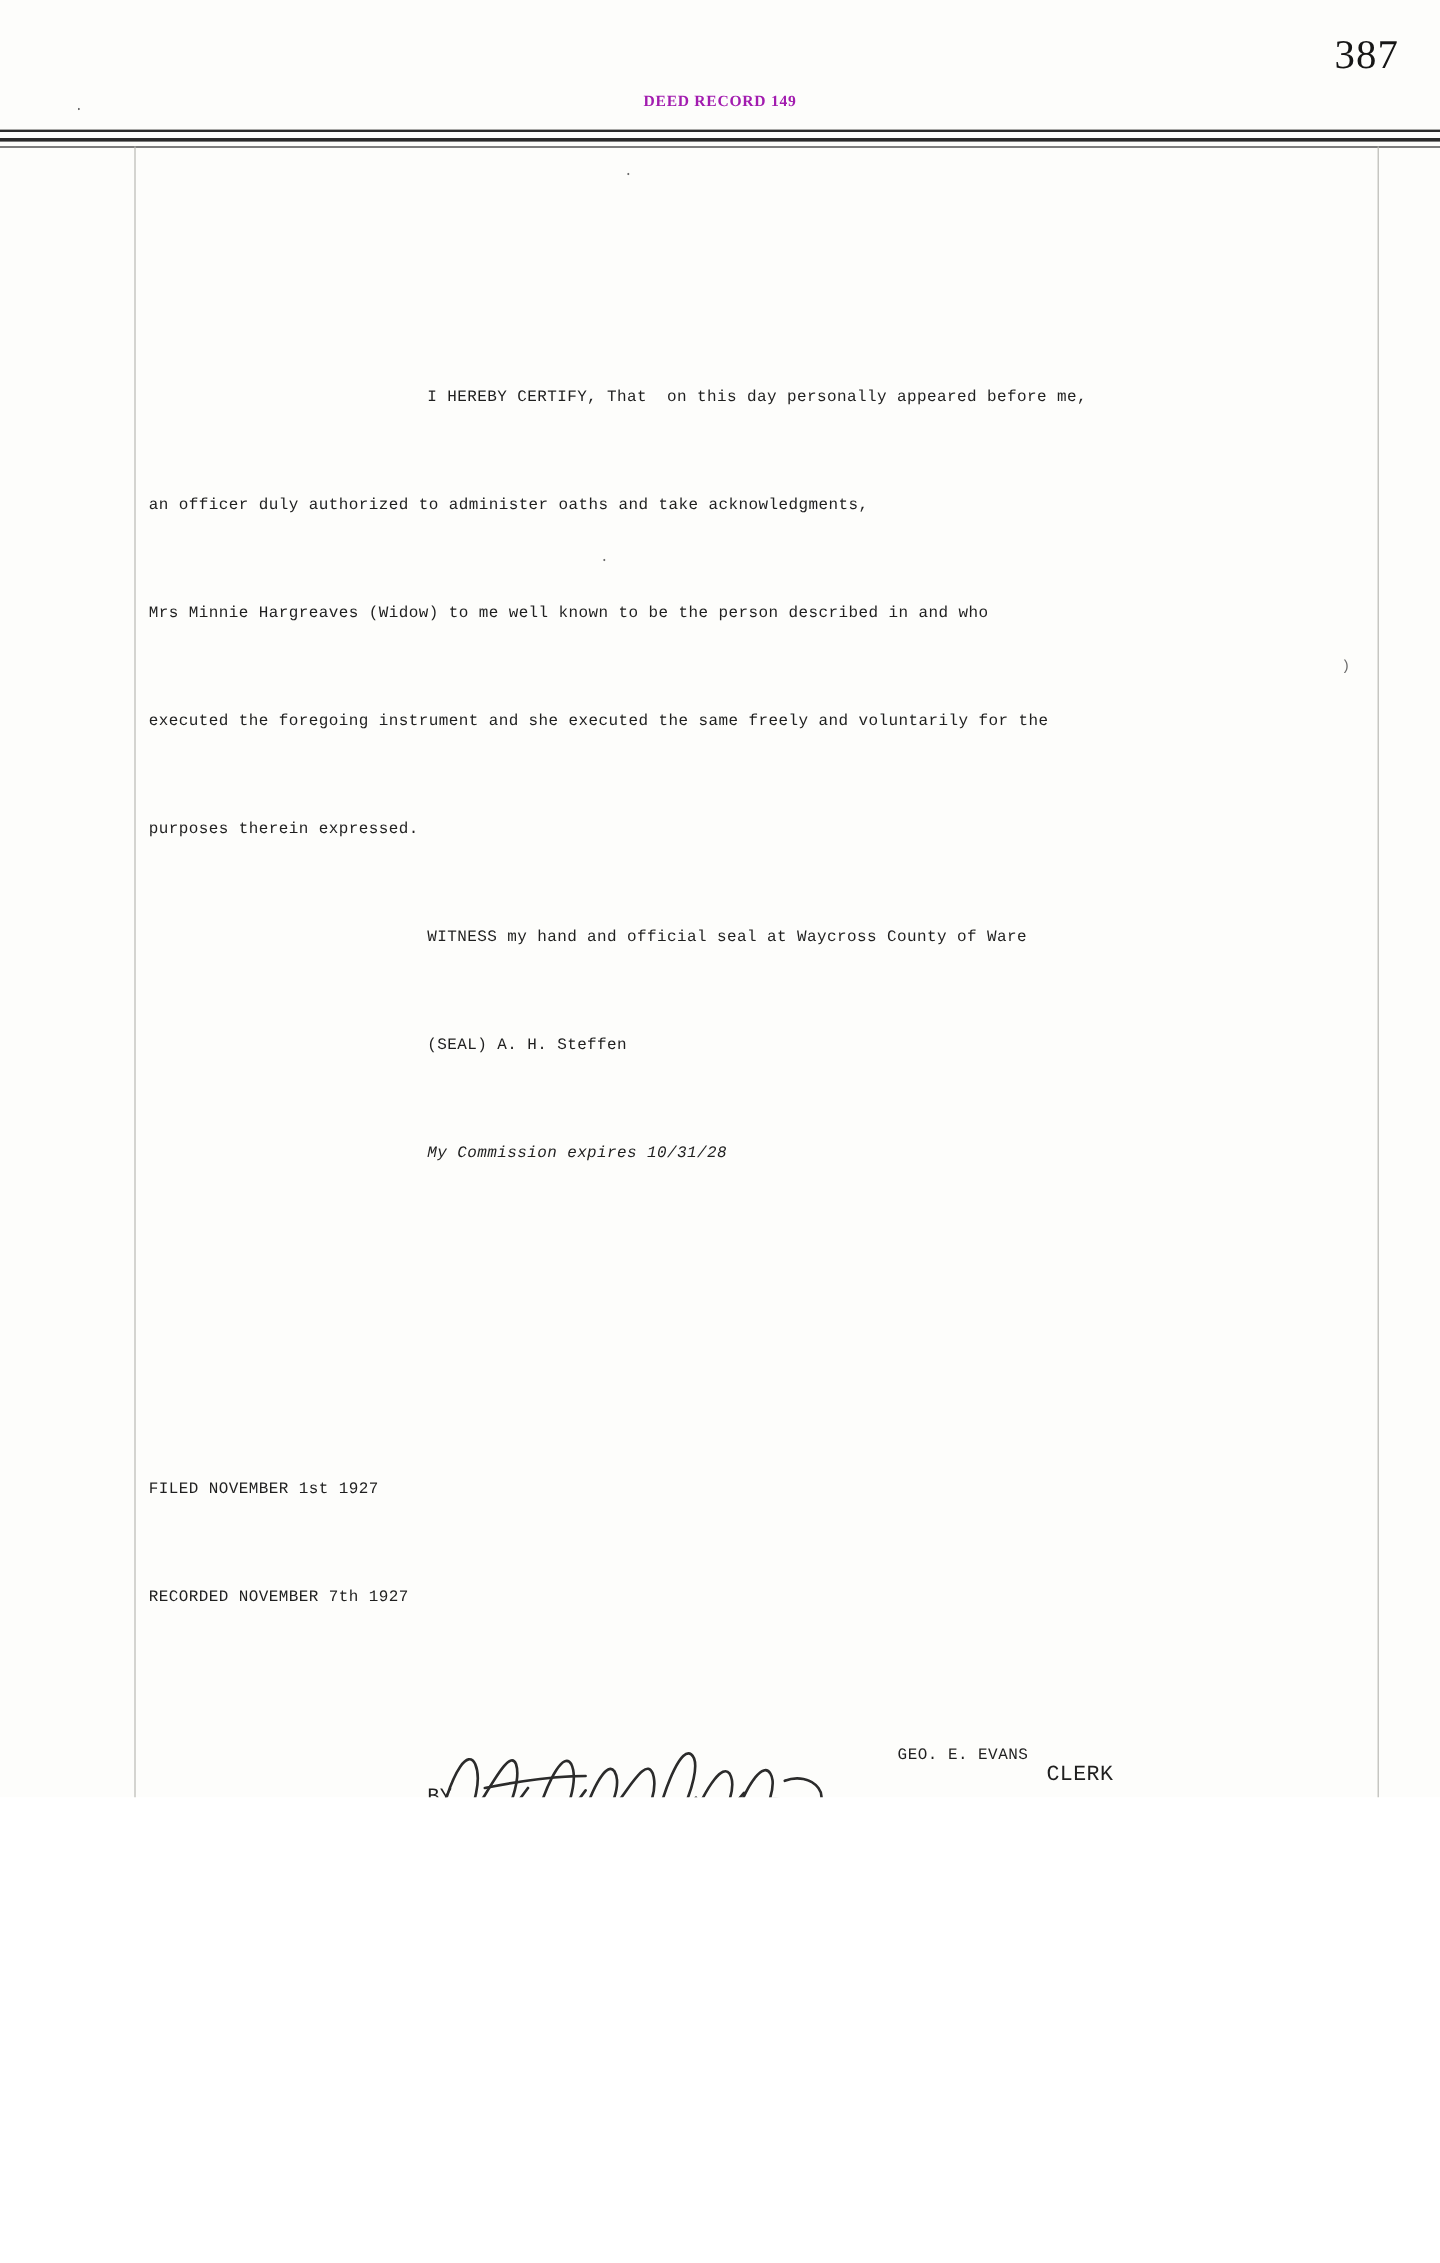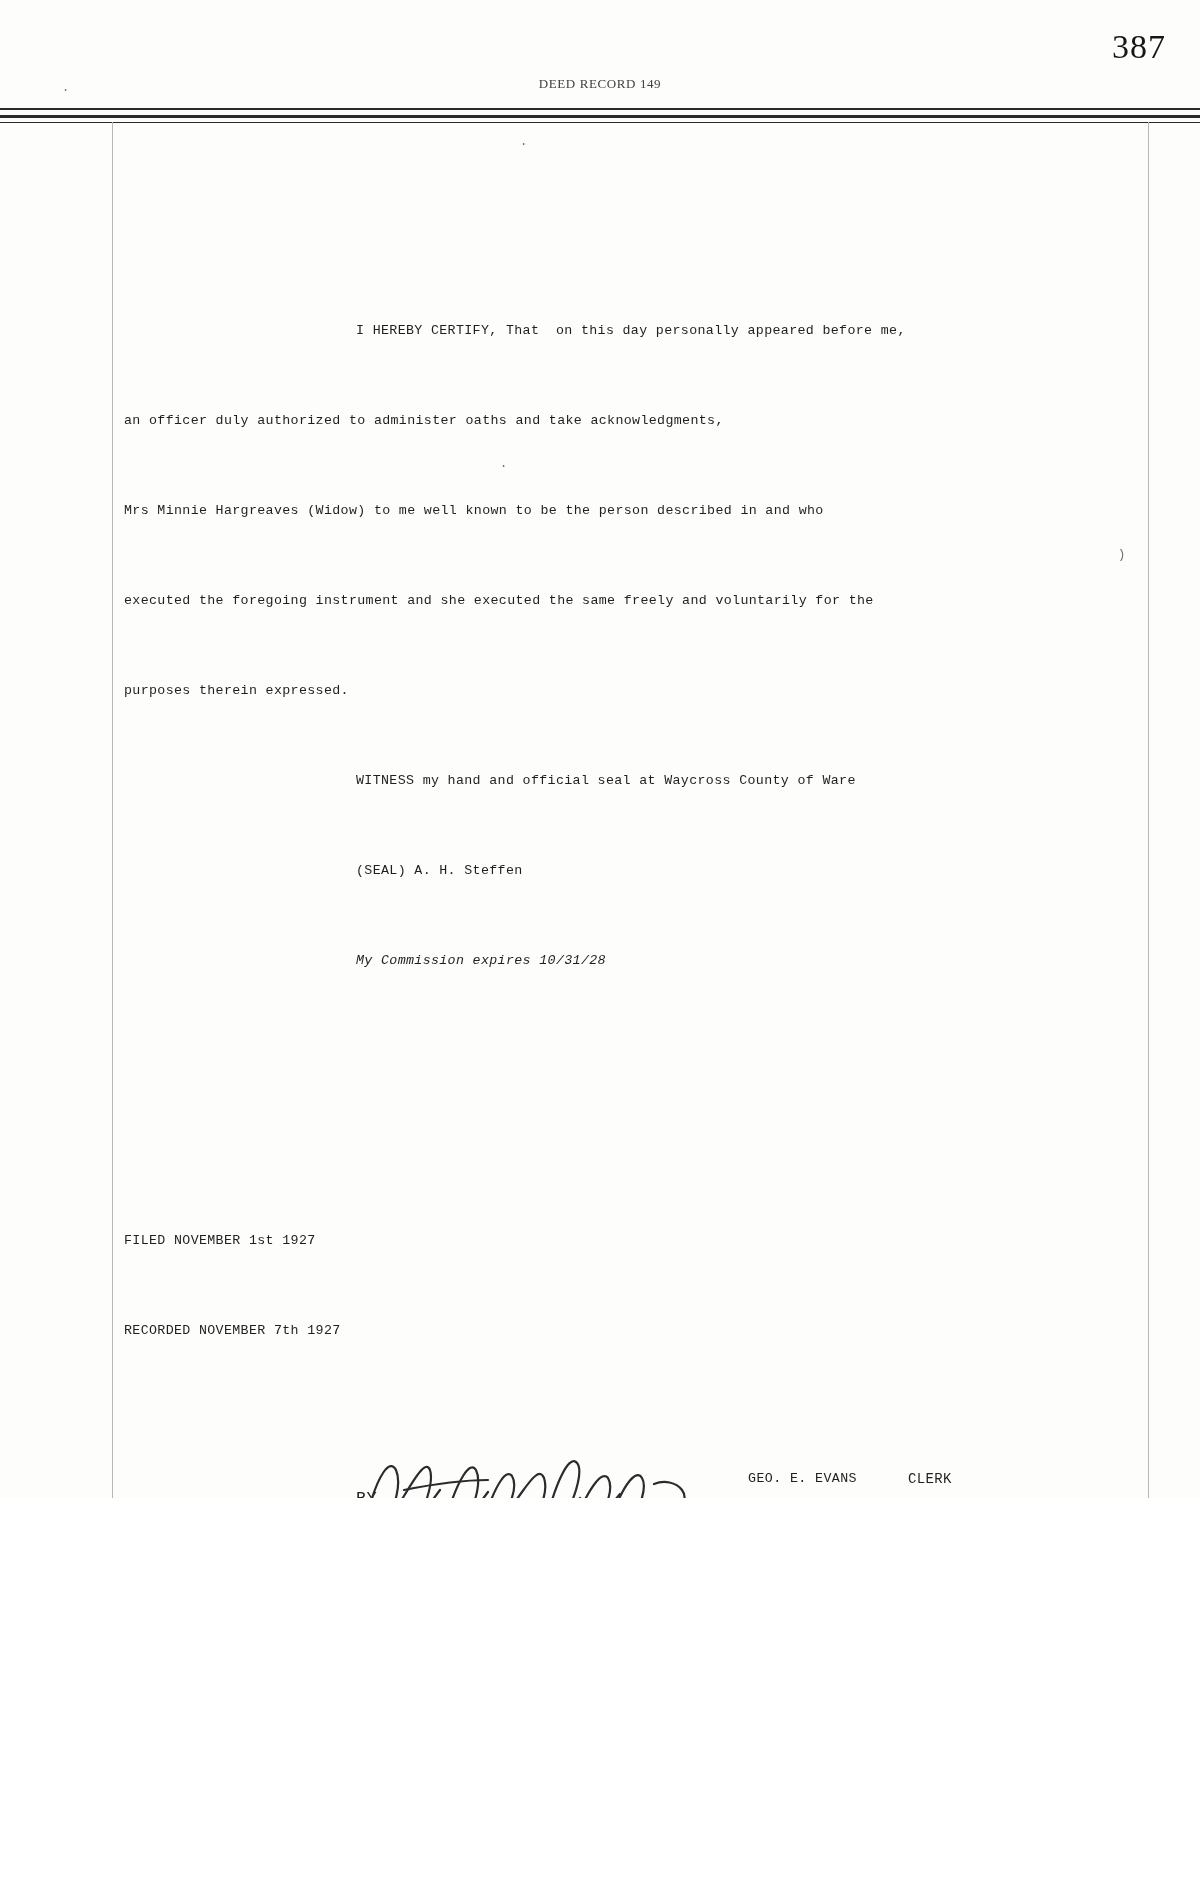--- a/index.html
+++ b/index.html
@@ -27,24 +27,24 @@
     color: #161616;
   }
   
   .running-head {
     position: absolute;
     top: 76px;
     left: 0;
     width: 1200px;
     text-align: center;
     font-family: "Liberation Serif", serif;
-    font-weight: normal;
+    font-weight: bold;
     font-size: 13px;
     letter-spacing: 0.6px;
-    color: #404040;
+    color: #a21caf;
   }
   
   .rule {
     position: absolute;
     left: 0;
     width: 1200px;
     background: #2a2a2a;
   }
   .rule-1 { top: 108px; height: 2px; }
   .rule-2 { top: 115px; height: 3px; }
@@ -94,29 +94,29 @@
     text-decoration: underline;
   }
   .sig-svg {
     position: absolute;
     left: 240px;
     top: 4px;
   }
   .sig-name {
     position: absolute;
     left: 624px;
-    top: 28px;
+    top: 12px;
     font-size: 13.3px;
     letter-spacing: 0.4px;
   }
   .sig-clerk {
     position: absolute;
-    left: 784px;
+    left: 748px;
     top: 28px;
-    font-size: 14px;
+    font-size: 18px;
   }
   .sig-dc {
     position: absolute;
     left: 784px;
     top: 58px;
     font-size: 14px;
   }
   .stray-mark {
     position: absolute;
     color: #6b6b6b;

